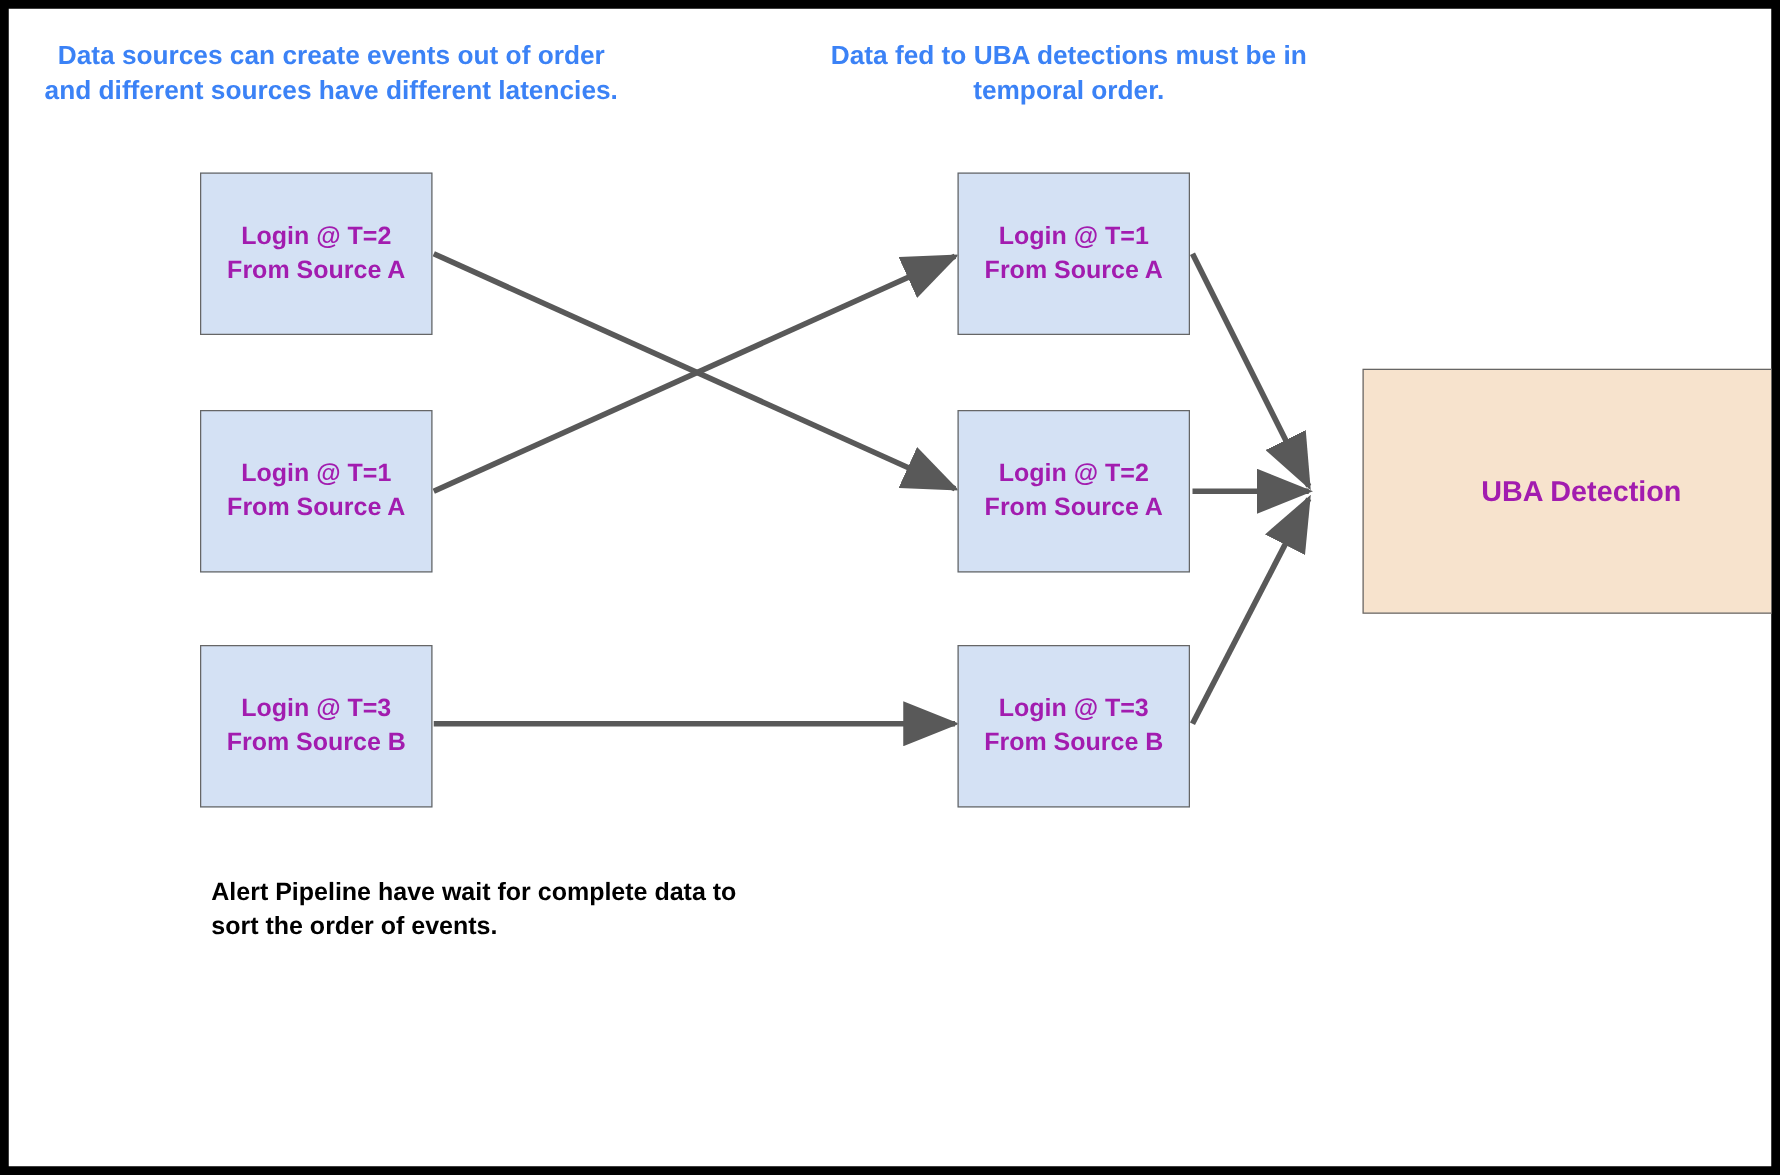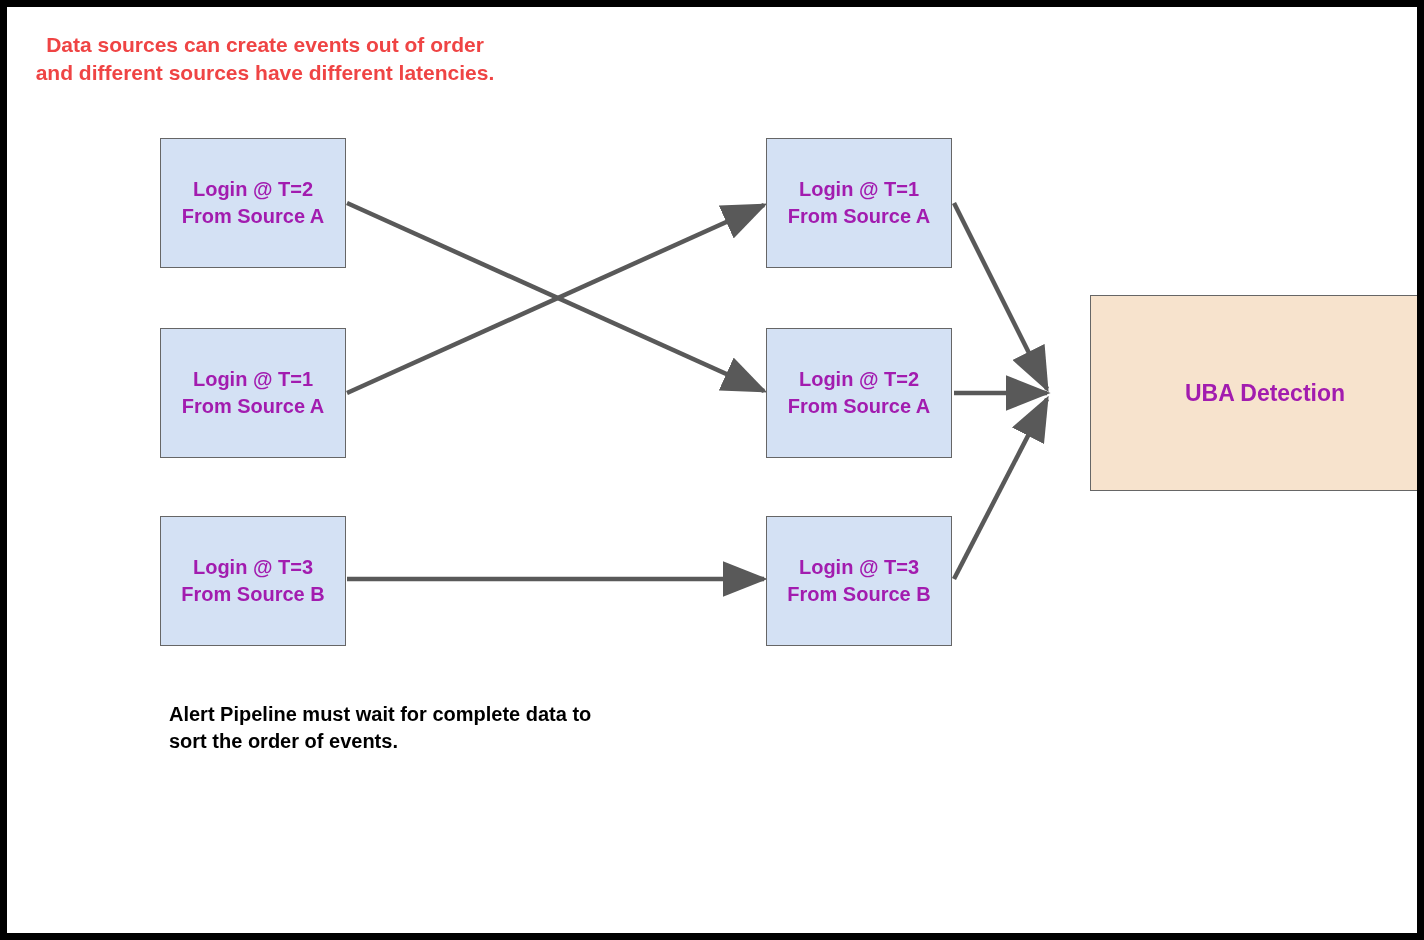--- a/index.html
+++ b/index.html
@@ -25,21 +25,21 @@
     top: 0;
     width: 1410px;
     height: 926px;
   }
   .caption {
     position: absolute;
     text-align: center;
     font-weight: bold;
     font-size: 21px;
     line-height: 28px;
-    color: #ef4444;
+    color: #3b82f6;
     white-space: pre-line;
   }
   #caption-left  { left: 18px;  top: 24px;  width: 480px; }
   #caption-right { left: 648px; top: 24px;  width: 400px; }
 
   .node {
     position: absolute;
     box-sizing: border-box;
     border: 1px solid #666666;
     background: #d4e1f4;
@@ -80,20 +80,22 @@
 </style>
 </head>
 <body>
 
 <div id="canvas">
   <div id="stage">
 
     <div class="caption" id="caption-left">Data sources can create events out of order
 and different sources have different latencies.</div>
 
+    <div class="caption" id="caption-right">Data fed to UBA detections must be in
+temporal order.</div>
 
     <svg class="edges" viewBox="0 0 1410 926" width="1410" height="926">
       <defs>
         <marker id="arrowhead" markerWidth="10" markerHeight="8" refX="9.2" refY="4" orient="auto" markerUnits="strokeWidth">
           <path d="M0,0 L10,4 L0,8 z" fill="#595959"></path>
         </marker>
       </defs>
 
       <line x1="340" y1="196" x2="757" y2="384" stroke="#595959" stroke-width="4.5" marker-end="url(#arrowhead)"></line>
 
@@ -121,18 +123,18 @@
 From Source A</div>
 
     <div class="node" id="ord-t2-a" style="left:759px; top:321px; width:186px; height:130px;">Login @ T=2
 From Source A</div>
 
     <div class="node" id="ord-t3-b" style="left:759px; top:509px; width:186px; height:130px;">Login @ T=3
 From Source B</div>
 
     <div class="node detection" id="uba-detection" style="left:1083px; top:288px; width:350px; height:196px;">UBA Detection</div>
 
-    <div class="note" id="note-1">Alert Pipeline must wait for complete data to
+    <div class="note" id="note-1">Alert Pipeline have wait for complete data to
 sort the order of events.</div>
 
 
   </div>
 </div>
 
 </body></html>

